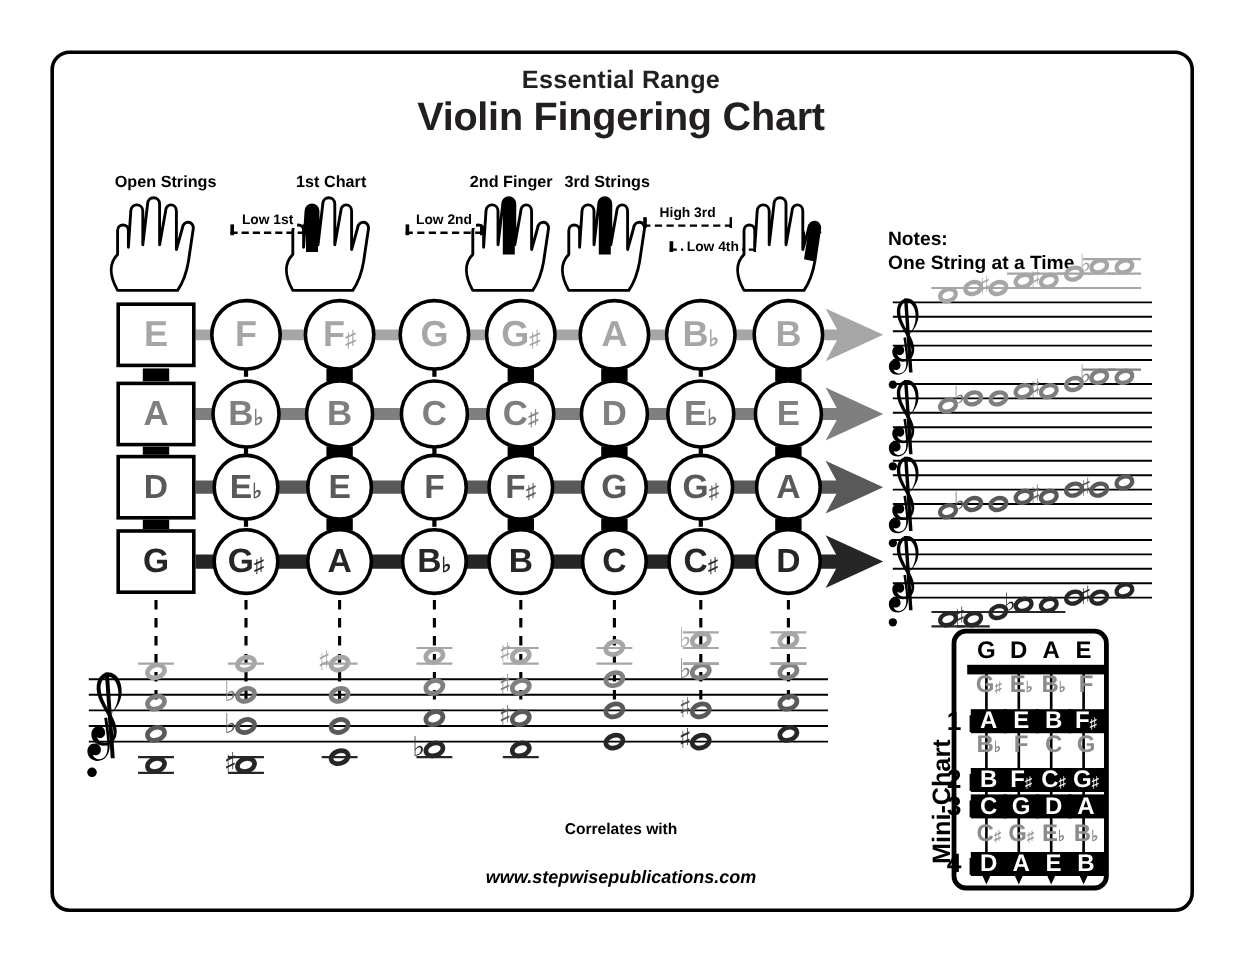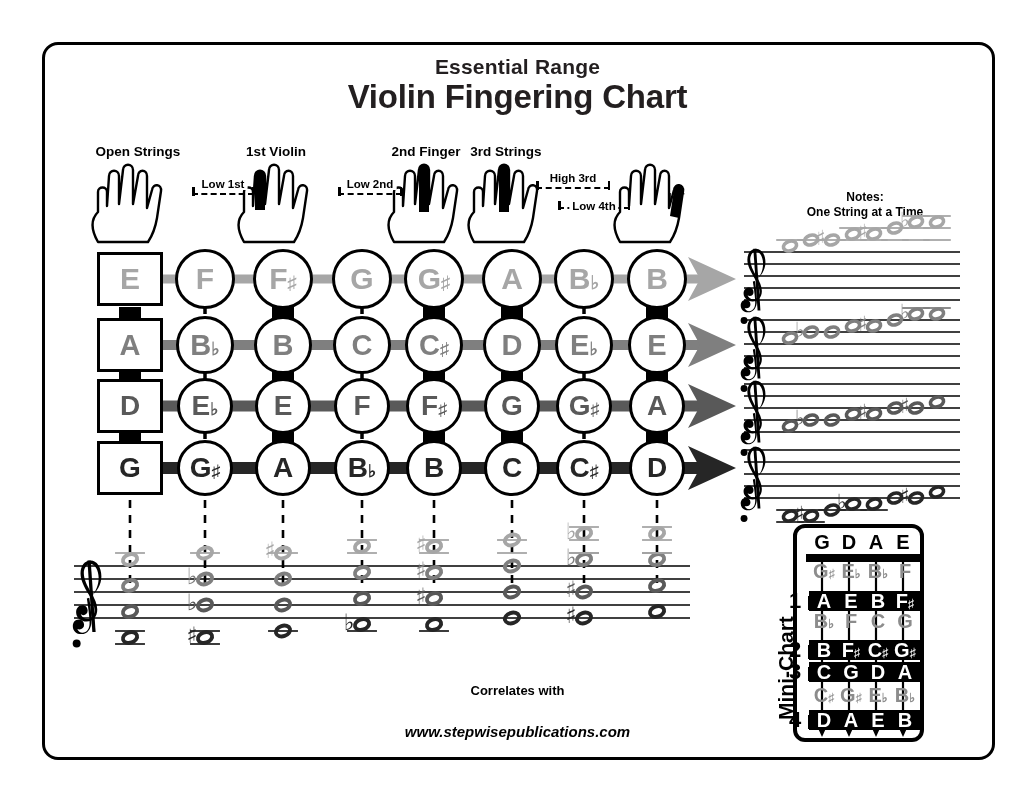--- a/index.html
+++ b/index.html
@@ -82,22 +82,22 @@
     position: absolute;
     background: #fff;
     border: 3.5px solid #000;
     display: flex; align-items: center; justify-content: center;
     font-weight: bold; line-height: 1;
   }
 
   
   .notes-head {
     position: absolute;
-    text-align: center; font-weight: bold; color: #000;
-    font-size: 12px; line-height: 1.25; white-space: nowrap;
+    font-weight: bold; color: #000;
+    font-size: 16px; line-height: 1.25; white-space: nowrap;
   }
   .across-head {
     position: absolute;
     font-weight: bold; color: #000; font-size: 18px;
     background: #fff; padding: 0 4px; white-space: nowrap;
   }
 
   
   .mini-box {
     position: absolute;
@@ -132,21 +132,21 @@
 <body>
 
 <div id="page">
 
   <div class="frame"></div>
 
   <div class="title-sub">Essential Range</div>
   <div class="title-main">Violin Fingering Chart</div>
 
   <div class="finger-label" style="left:78px; top:144px; width:120px;">Open Strings</div>
-  <div class="finger-label" style="left:222px; top:144px; width:108px;">1st Violin</div>
+  <div class="finger-label" style="left:222px; top:144px; width:108px;">1st Chart</div>
   <div class="finger-label" style="left:372px; top:144px; width:108px;">2nd Finger</div>
   <div class="finger-label" style="left:452px; top:144px; width:108px;">3rd Strings</div>
   <div class="finger-label" style="left:598px; top:144px; width:108px;margin-top:44px;">4th Finger</div>
 
   <svg class="hand" style="left:82px; top:162px;" width="108" height="82" viewBox="0 0 108 82">
     <path d="M16,80 C8,66 10,56 16,50 L16,30 C16,24 25,24 25,30 L25,44
              L27,14 C27,7 37,7 37,14 L37,42
              L41,8 C41,1 51,1 51,8 L51,42
              L56,14 C56,7 65,7 65,14 L65,46
              L70,28 C71,21 80,22 79,29 L75,56 C73,68 70,74 66,80 Z" fill="#fff" stroke="#000" stroke-width="2.4" stroke-linejoin="round"></path>

